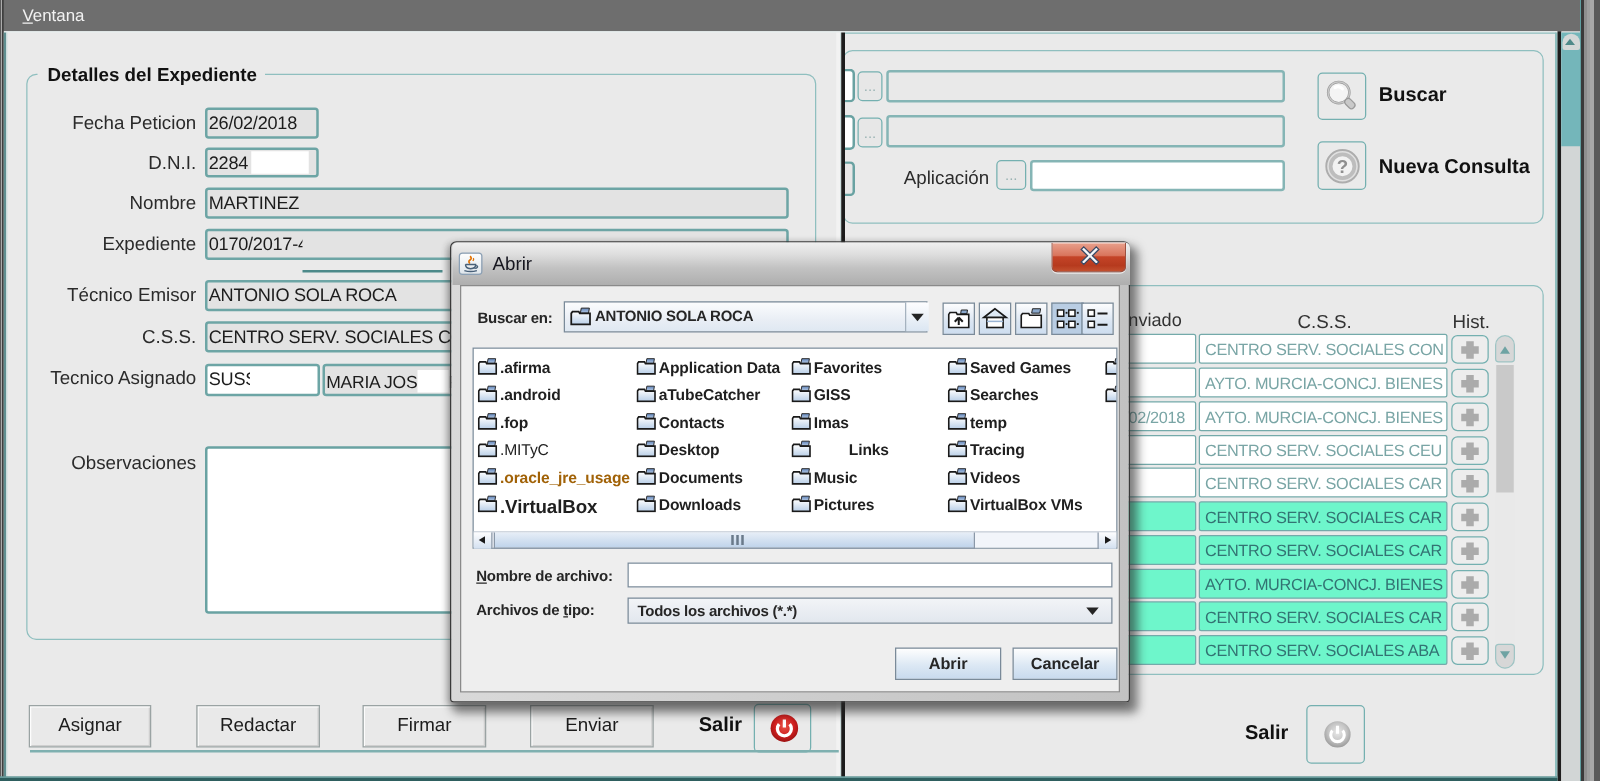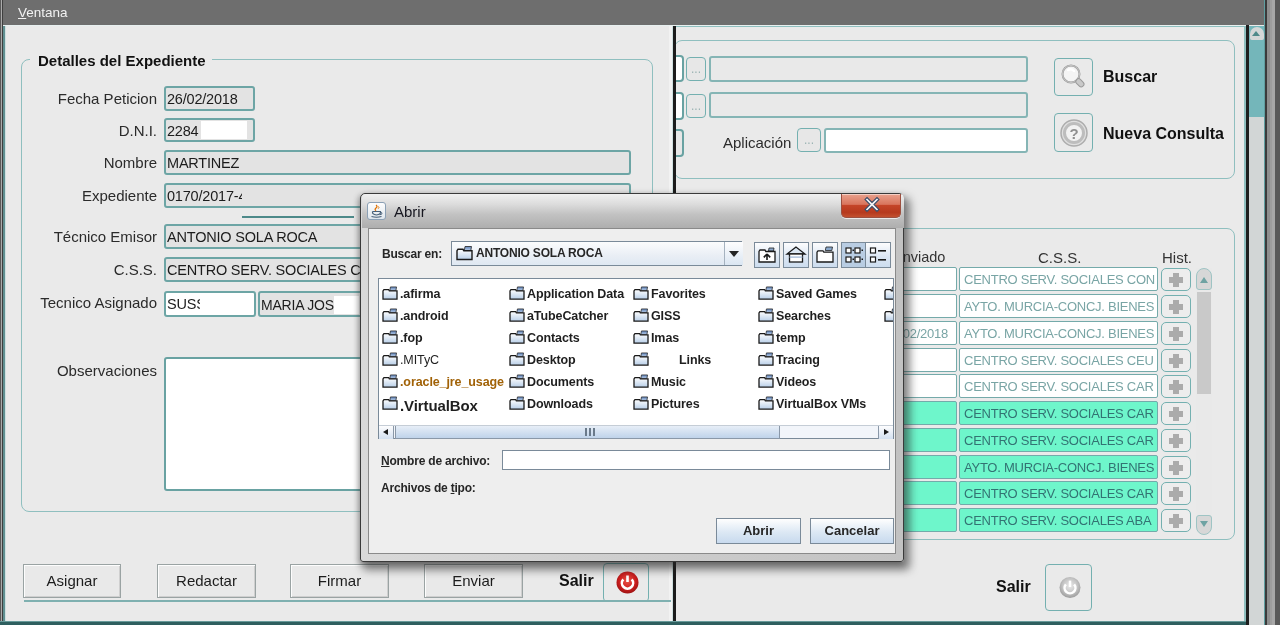--- a/index.html
+++ b/index.html
@@ -539,17 +539,21 @@
             <div class="abs" style="left:197px;top:2px;width:1.5px;height:8px;background:#6a7a8a;"></div>
           </div>
           <div class="abs" style="left:499px;top:0px;width:15px;height:13px;background:linear-gradient(#fdfdfe,#d3e0f0);border-left:1px solid #8a98a8;">
             <div class="abs" style="left:5px;top:3px;width:0;height:0;border-top:3.5px solid transparent;border-bottom:3.5px solid transparent;border-left:5px solid #1a1a1a;"></div>
           </div>
         </div>
       </div>
       <div class="dlbl abs" style="left:12px;top:225px;"><u>N</u>ombre de archivo:</div>
       <div class="abs" style="left:133px;top:221px;width:388px;height:20px;background:#fff;border:1px solid #7a8a99;"></div>
       <div class="dlbl abs" style="left:12px;top:252px;">Archivos de <u>t</u>ipo:</div>
+      <div class="abs" style="left:133px;top:249px;width:388px;height:21px;border:1px solid #7a8a99;background:linear-gradient(#f2f4f7,#e2e7ee);">
+        <div class="dlbl abs" style="left:7px;top:3px;">Todos los archivos (*.*)</div>
+        <div class="abs" style="left:366px;top:7px;width:0;height:0;border-left:5.5px solid transparent;border-right:5.5px solid transparent;border-top:6px solid #242424;"></div>
+      </div>
       <div class="oceanbtn abs" style="left:347px;top:289px;width:85px;height:26px;text-align:center;line-height:24px;">Abrir</div>
       <div class="oceanbtn abs" style="left:441px;top:289px;width:84px;height:26px;text-align:center;line-height:24px;">Cancelar</div>
     </div>
   </div>
 </div>
 
 </body></html>

